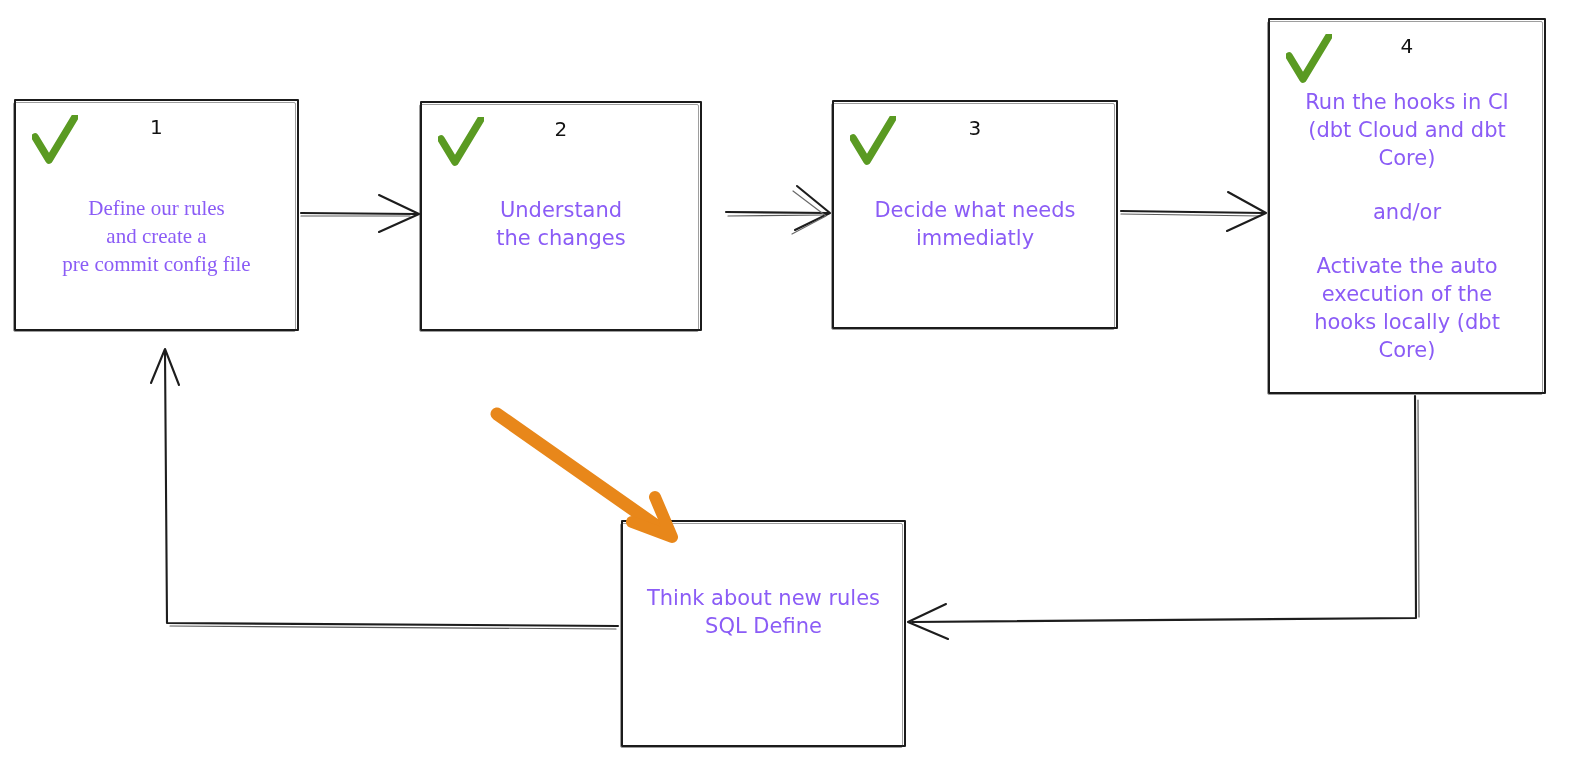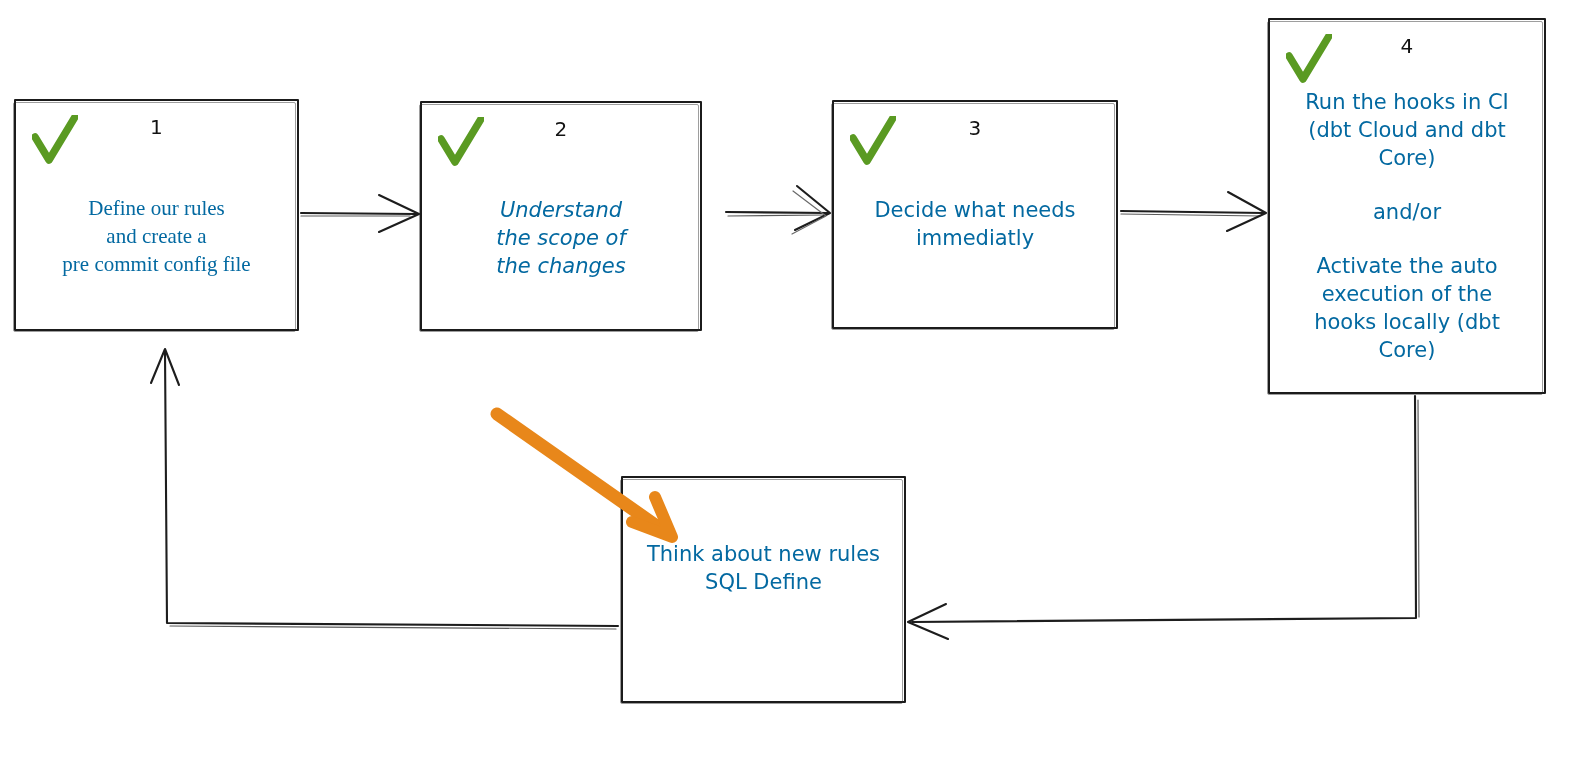--- a/index.html
+++ b/index.html
@@ -51,31 +51,31 @@
     width: 46px;
     height: 52px;
   }
   .node-body {
     position: absolute;
     left: 8px;
     right: 8px;
     text-align: center;
     font-size: 21px;
     line-height: 28px;
-    color: #0369a1;
+    color: #8b5cf6;
   }
   .node-body .ln { display: block; white-space: pre; }
   .gap { display: block; height: 26px; }
   #box1 { left: 14px;   top: 99px;  width: 285px; height: 232px; }
   #box2 { left: 420px;  top: 101px; width: 282px; height: 230px; }
   #box3 { left: 832px;  top: 100px; width: 286px; height: 229px; }
   #box4 { left: 1268px; top: 18px;  width: 278px; height: 376px; }
-  #box5 { left: 621px;  top: 476px; width: 285px; height: 227px; }
+  #box5 { left: 621px;  top: 520px; width: 285px; height: 227px; }
   #box1 .node-body { top: 93px; font-family: Liberation Serif, serif; }
-  #box2 .node-body { top: 93px; font-style: italic; }
+  #box2 .node-body { top: 93px; }
   #box3 .node-body { top: 94px; }
   #box4 .node-body { top: 68px; }
   #box5 .node-body { top: 62px; }
   svg.overlay {
     position: absolute;
     left: 0; top: 0;
     width: 1584px;
     height: 757px;
     pointer-events: none;
   }
@@ -106,21 +106,20 @@
 
   <div class="node" id="box2">
     <span class="check">
       <svg viewBox="0 0 46 52" width="46" height="52" aria-hidden="true">
         <path d="M3 22 L17 45 L43 2" fill="none" stroke="#5a9a22" stroke-width="7.5" stroke-linecap="round" stroke-linejoin="round"></path>
       </svg>
     </span>
     <span class="node-number">2</span>
     <span class="node-body">
       <span class="ln">Understand</span>
-      <span class="ln">the scope of</span>
       <span class="ln">the changes</span>
     </span>
   </div>
 
   <div class="node" id="box3">
     <span class="check">
       <svg viewBox="0 0 46 52" width="46" height="52" aria-hidden="true">
         <path d="M3 22 L17 45 L43 2" fill="none" stroke="#5a9a22" stroke-width="7.5" stroke-linecap="round" stroke-linejoin="round"></path>
       </svg>
     </span>

